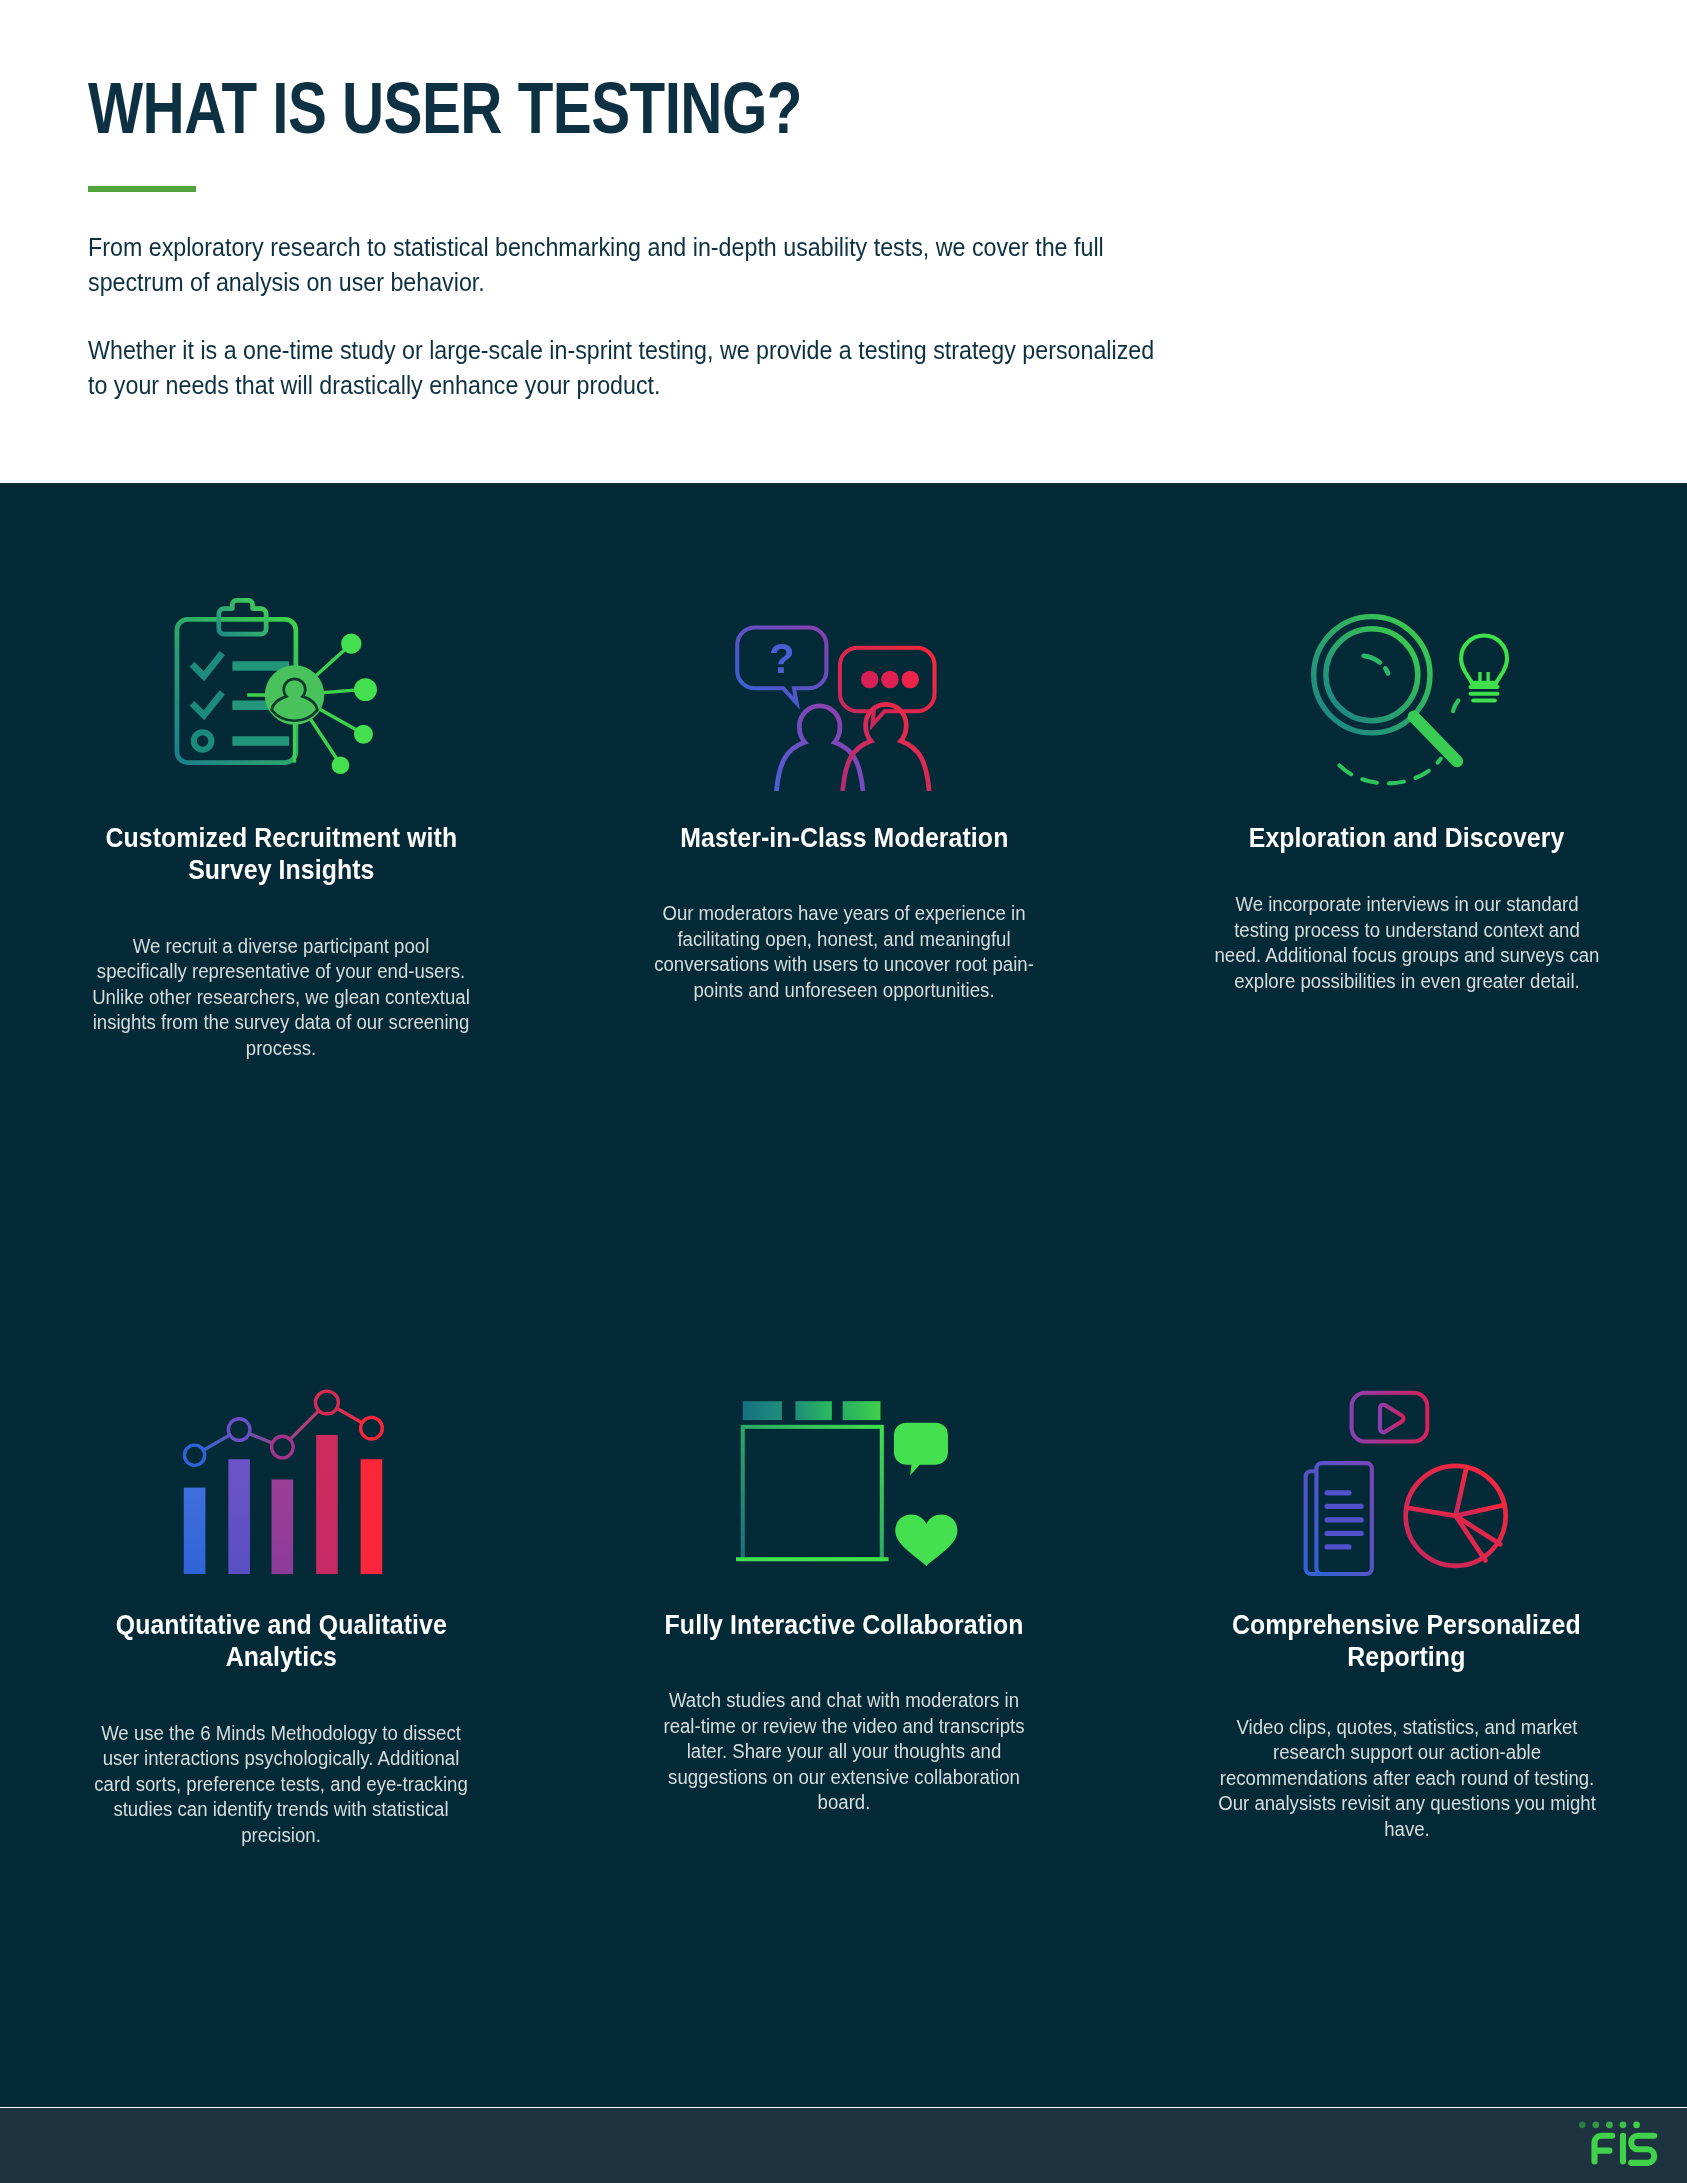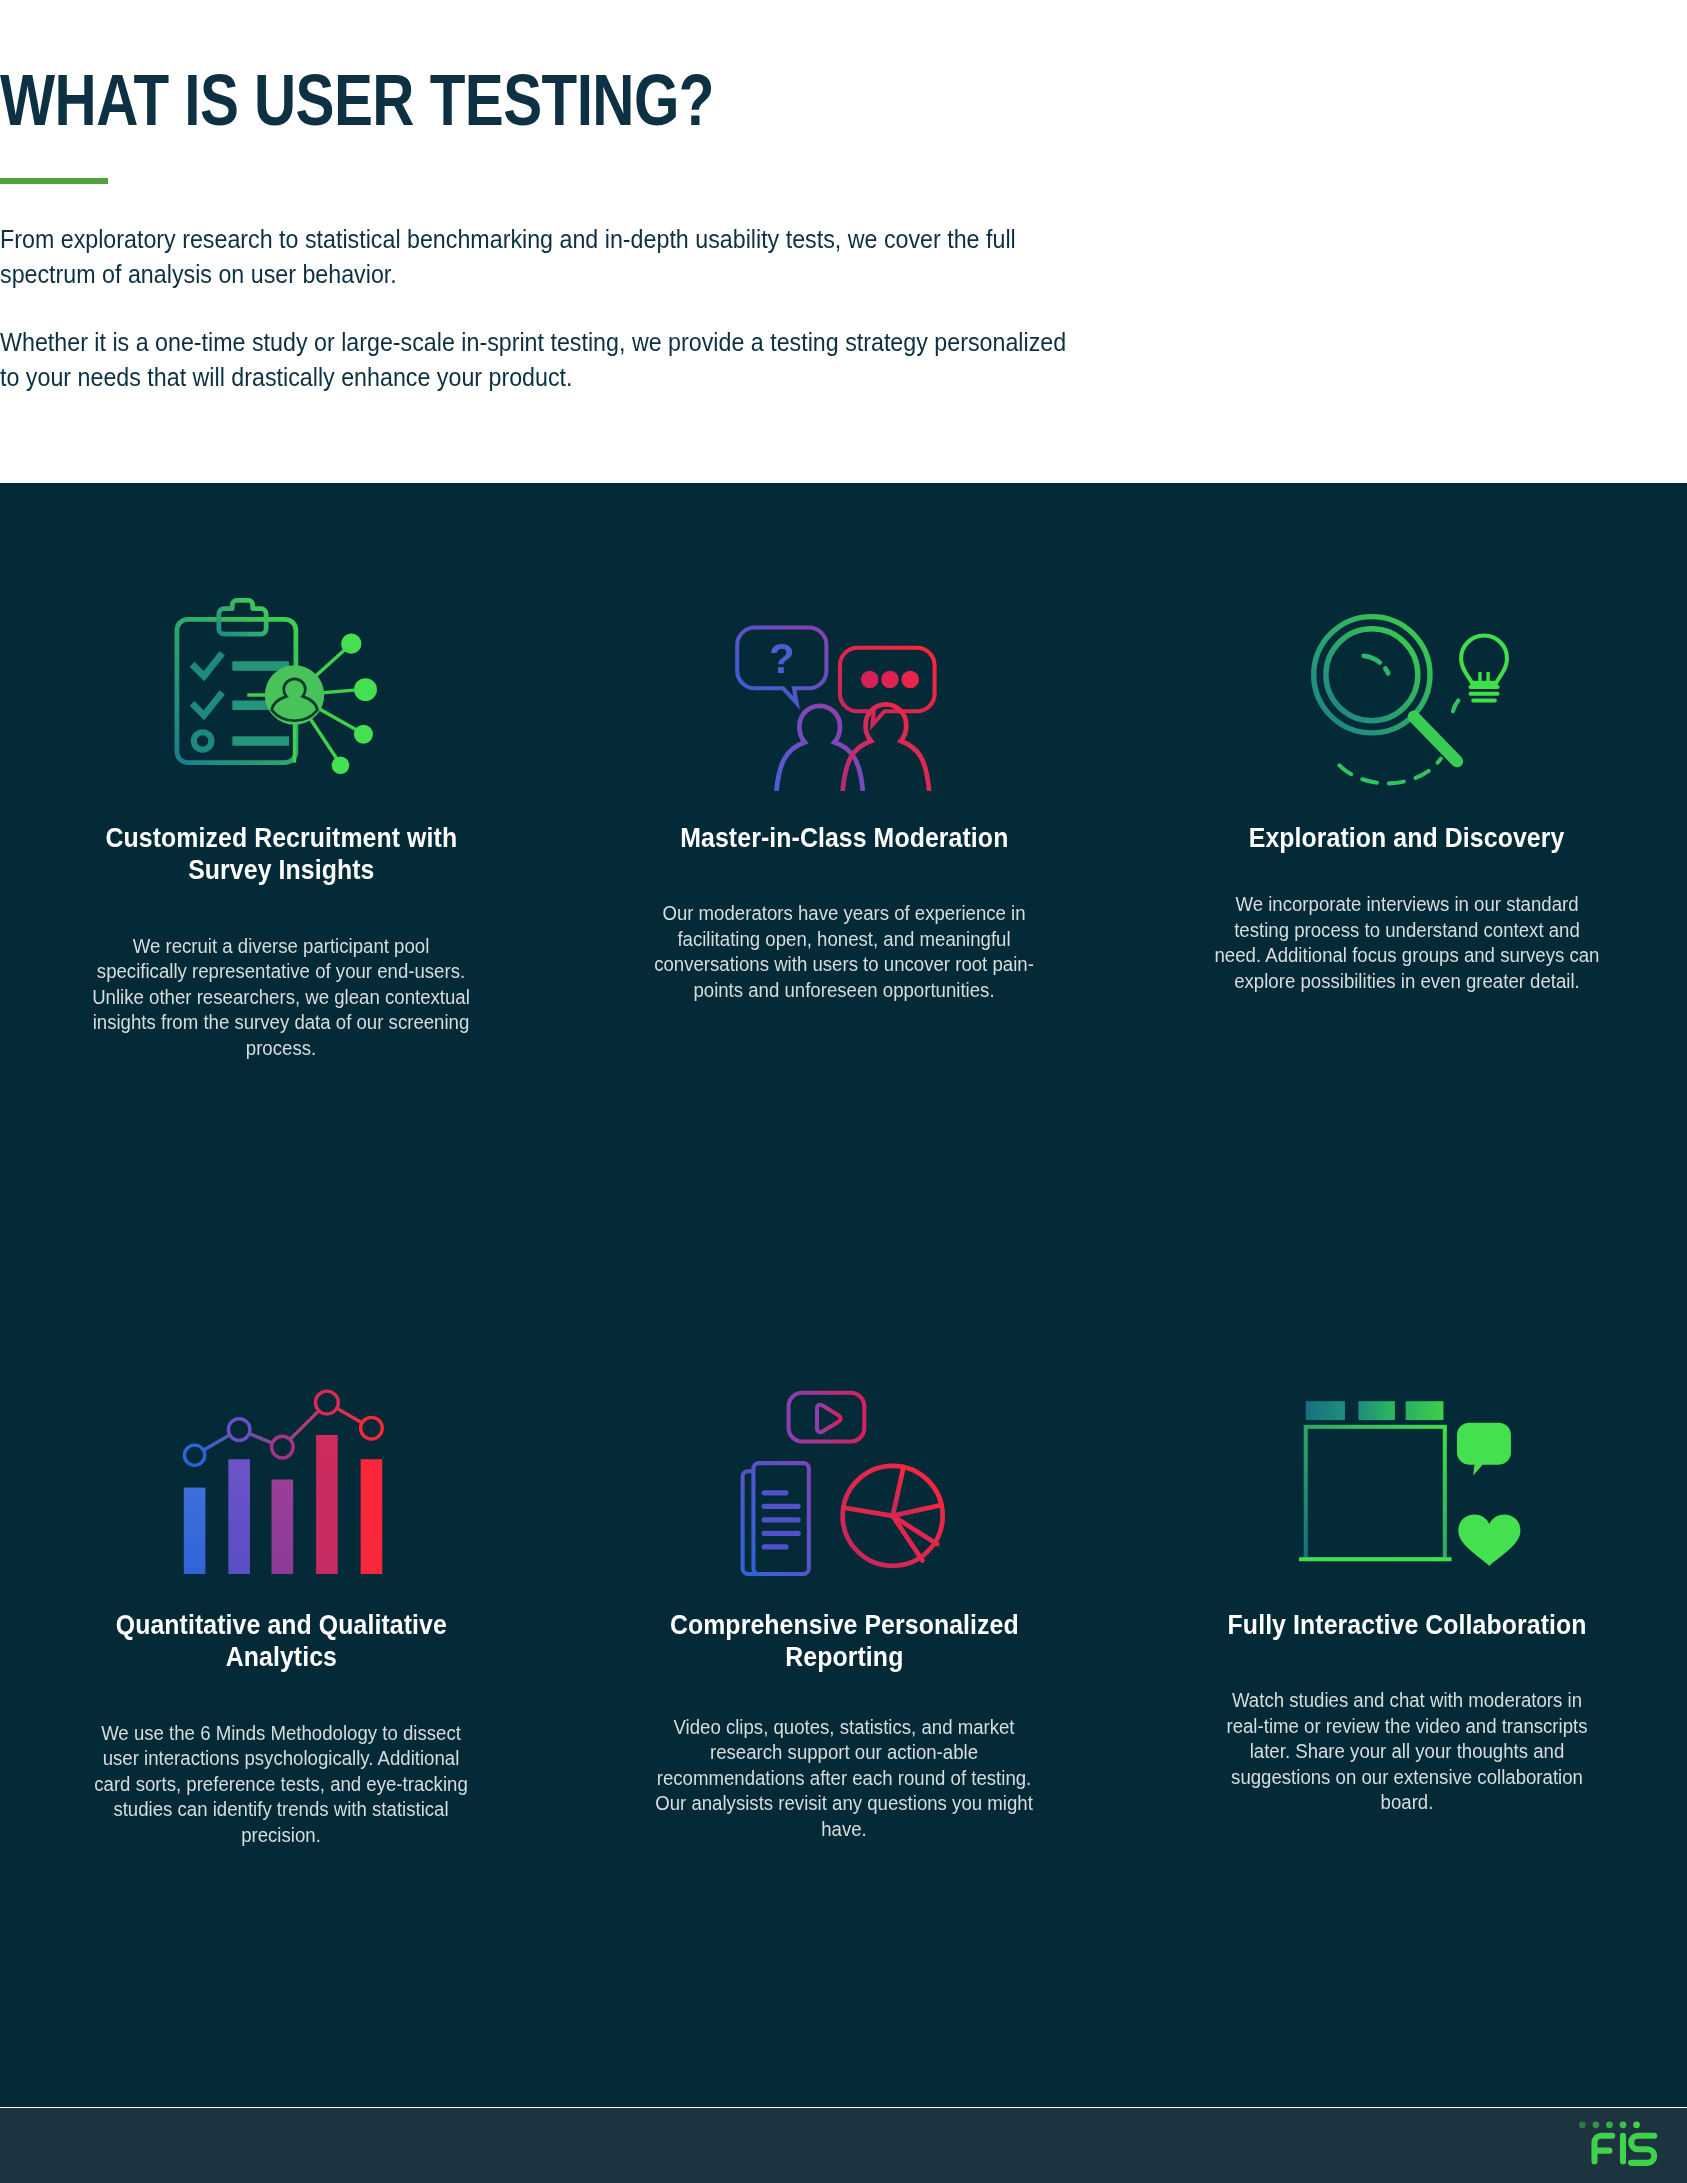--- a/index.html
+++ b/index.html
@@ -6,24 +6,24 @@
   body{
     width:1688px;height:2183px;
     background:#ffffff;
     font-family:"Liberation Sans", sans-serif;
     overflow:hidden;
     position:relative;
   }
 
   
   #header{
-    position:absolute;left:0;top:4px;width:1688px;height:483px;
+    position:absolute;left:0;top:12px;width:1688px;height:483px;
     background:#ffffff;
     box-sizing:border-box;
-    padding-top:59px;
+    padding-left:88px;padding-top:59px;
   }
   #page-title{
     font-family:"Liberation Sans", sans-serif;
     font-weight:700;
     font-size:73px;
     line-height:1.0;
     letter-spacing:-0.7px;
     color:#0d3142;
     transform:scaleX(0.80);
     transform-origin:left top;
@@ -276,20 +276,65 @@
           <circle cx="108" cy="66" r="16" fill="#042a38" stroke="#6a4fc6" stroke-width="5"></circle>
           <circle cx="172" cy="92" r="16" fill="#042a38" stroke="#a43389" stroke-width="5"></circle>
           <circle cx="238" cy="26" r="17" fill="#042a38" stroke="#d72a55" stroke-width="5"></circle>
           <circle cx="304" cy="64" r="16" fill="#042a38" stroke="#fb2739" stroke-width="5"></circle>
         </svg>
       </div>
       <div class="card-title">Quantitative and Qualitative Analytics</div>
       <div class="card-body">We use the 6 Minds Methodology to dissect user interactions psychologically.  Additional card sorts, preference tests, and eye-tracking studies can identify trends with statistical precision.</div>
     </div>
 
+    <div class="cell c5">
+      <div class="icon-box">
+        <svg width="230" height="189" viewBox="0 0 340 280">
+          <defs>
+            <linearGradient id="g-tab1" x1="0" y1="0" x2="1" y2="0">
+                <stop offset="0" stop-color="#17707f"></stop>
+                <stop offset="1" stop-color="#1f8e7c"></stop>
+              </linearGradient>
+            <linearGradient id="g-tab2" x1="0" y1="0" x2="1" y2="0">
+                <stop offset="0" stop-color="#1e8d7a"></stop>
+                <stop offset="1" stop-color="#2bbb5c"></stop>
+              </linearGradient>
+            <linearGradient id="g-tab3" x1="0" y1="0" x2="1" y2="0">
+                <stop offset="0" stop-color="#2aae65"></stop>
+                <stop offset="1" stop-color="#3ed148"></stop>
+              </linearGradient>
+            <linearGradient id="g-grid" x1="0" y1="1" x2="1" y2="0">
+                <stop offset="0" stop-color="#17707f"></stop>
+                <stop offset="1" stop-color="#3fe04a"></stop>
+              </linearGradient>
+          </defs>
+
+          <rect x="20" y="24" width="58" height="28" fill="url(#g-tab1)"></rect>
+          <rect x="98" y="24" width="54" height="28" fill="url(#g-tab2)"></rect>
+          <rect x="168" y="24" width="56" height="28" fill="url(#g-tab3)"></rect>
+
+          <g fill="none" stroke="url(#g-grid)" stroke-width="6">
+            <rect x="20" y="62" width="206" height="196"></rect>
+            <line x1="20" y1="128" x2="226" y2="128"></line>
+            <line x1="20" y1="194" x2="226" y2="194"></line>
+            <line x1="88" y1="62" x2="88" y2="258"></line>
+            <line x1="158" y1="62" x2="158" y2="258"></line>
+          </g>
+
+          <line x1="10" y1="258" x2="236" y2="258" stroke="#3fe04a" stroke-width="6"></line>
+
+          <path d="M262 56 h44 a18 18 0 0 1 18 18 v26 a18 18 0 0 1 -18 18 h-24 l-14 16 l2 -16 h-8 a18 18 0 0 1 -18 -18 v-26 a18 18 0 0 1 18 -18 z" fill="#45e04f"></path>
+
+          <path d="M292 206 c-10 -22 -46 -18 -46 10 c0 20 28 36 46 52 c18 -16 46 -32 46 -52 c0 -28 -36 -32 -46 -10 z" fill="#45e04f"></path>
+        </svg>
+      </div>
+      <div class="card-title">Fully Interactive Collaboration</div>
+      <div class="card-body">Watch studies and chat with moderators in real-time or review the video and transcripts later. Share your all your thoughts and suggestions on our extensive collaboration board.</div>
+    </div>
+
     <div class="cell c6">
       <div class="icon-box">
         <svg width="230" height="196" viewBox="0 0 340 290">
           <defs>
             <linearGradient id="g-vid" x1="0" y1="0" x2="1" y2="0">
                 <stop offset="0" stop-color="#8a3fb0"></stop>
                 <stop offset="1" stop-color="#d6215c"></stop>
               </linearGradient>
             <linearGradient id="g-doc" x1="0" y1="1" x2="1" y2="0">
                 <stop offset="0" stop-color="#2f64d8"></stop>
@@ -319,65 +364,20 @@
             <line x1="242" y1="198" x2="170" y2="186"></line>
             <line x1="242" y1="198" x2="258" y2="126"></line>
             <line x1="242" y1="198" x2="314" y2="182"></line>
             <line x1="242" y1="198" x2="308" y2="240"></line>
             <line x1="242" y1="198" x2="286" y2="264"></line>
           </g>
         </svg>
       </div>
       <div class="card-title">Comprehensive Personalized Reporting</div>
       <div class="card-body">Video clips, quotes, statistics, and market research support our action-able recommendations after each round of testing.  Our analysists revisit any questions you might have.</div>
-    </div>
-
-    <div class="cell c5">
-      <div class="icon-box">
-        <svg width="230" height="189" viewBox="0 0 340 280">
-          <defs>
-            <linearGradient id="g-tab1" x1="0" y1="0" x2="1" y2="0">
-                <stop offset="0" stop-color="#17707f"></stop>
-                <stop offset="1" stop-color="#1f8e7c"></stop>
-              </linearGradient>
-            <linearGradient id="g-tab2" x1="0" y1="0" x2="1" y2="0">
-                <stop offset="0" stop-color="#1e8d7a"></stop>
-                <stop offset="1" stop-color="#2bbb5c"></stop>
-              </linearGradient>
-            <linearGradient id="g-tab3" x1="0" y1="0" x2="1" y2="0">
-                <stop offset="0" stop-color="#2aae65"></stop>
-                <stop offset="1" stop-color="#3ed148"></stop>
-              </linearGradient>
-            <linearGradient id="g-grid" x1="0" y1="1" x2="1" y2="0">
-                <stop offset="0" stop-color="#17707f"></stop>
-                <stop offset="1" stop-color="#3fe04a"></stop>
-              </linearGradient>
-          </defs>
-
-          <rect x="20" y="24" width="58" height="28" fill="url(#g-tab1)"></rect>
-          <rect x="98" y="24" width="54" height="28" fill="url(#g-tab2)"></rect>
-          <rect x="168" y="24" width="56" height="28" fill="url(#g-tab3)"></rect>
-
-          <g fill="none" stroke="url(#g-grid)" stroke-width="6">
-            <rect x="20" y="62" width="206" height="196"></rect>
-            <line x1="20" y1="128" x2="226" y2="128"></line>
-            <line x1="20" y1="194" x2="226" y2="194"></line>
-            <line x1="88" y1="62" x2="88" y2="258"></line>
-            <line x1="158" y1="62" x2="158" y2="258"></line>
-          </g>
-
-          <line x1="10" y1="258" x2="236" y2="258" stroke="#3fe04a" stroke-width="6"></line>
-
-          <path d="M262 56 h44 a18 18 0 0 1 18 18 v26 a18 18 0 0 1 -18 18 h-24 l-14 16 l2 -16 h-8 a18 18 0 0 1 -18 -18 v-26 a18 18 0 0 1 18 -18 z" fill="#45e04f"></path>
-
-          <path d="M292 206 c-10 -22 -46 -18 -46 10 c0 20 28 36 46 52 c18 -16 46 -32 46 -52 c0 -28 -36 -32 -46 -10 z" fill="#45e04f"></path>
-        </svg>
-      </div>
-      <div class="card-title">Fully Interactive Collaboration</div>
-      <div class="card-body">Watch studies and chat with moderators in real-time or review the video and transcripts later. Share your all your thoughts and suggestions on our extensive collaboration board.</div>
     </div>
   </div>
 </div>
 
 <div id="footer-bar"></div>
 <div id="fis-logo">
   <svg width="95" height="49" viewBox="0 0 140 72">
     <g fill="#3fd24a">
       <circle cx="24" cy="10" r="5" opacity="0.45"></circle>
       <circle cx="44" cy="10" r="5" opacity="0.62"></circle>

